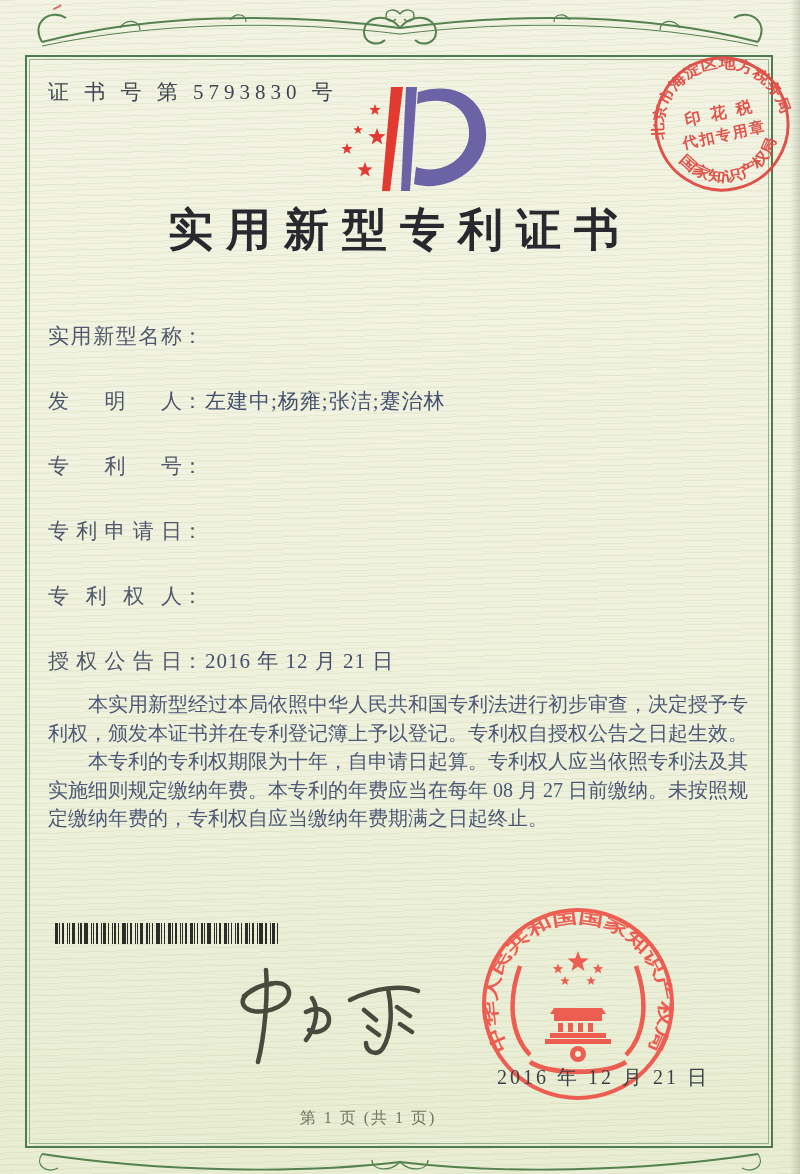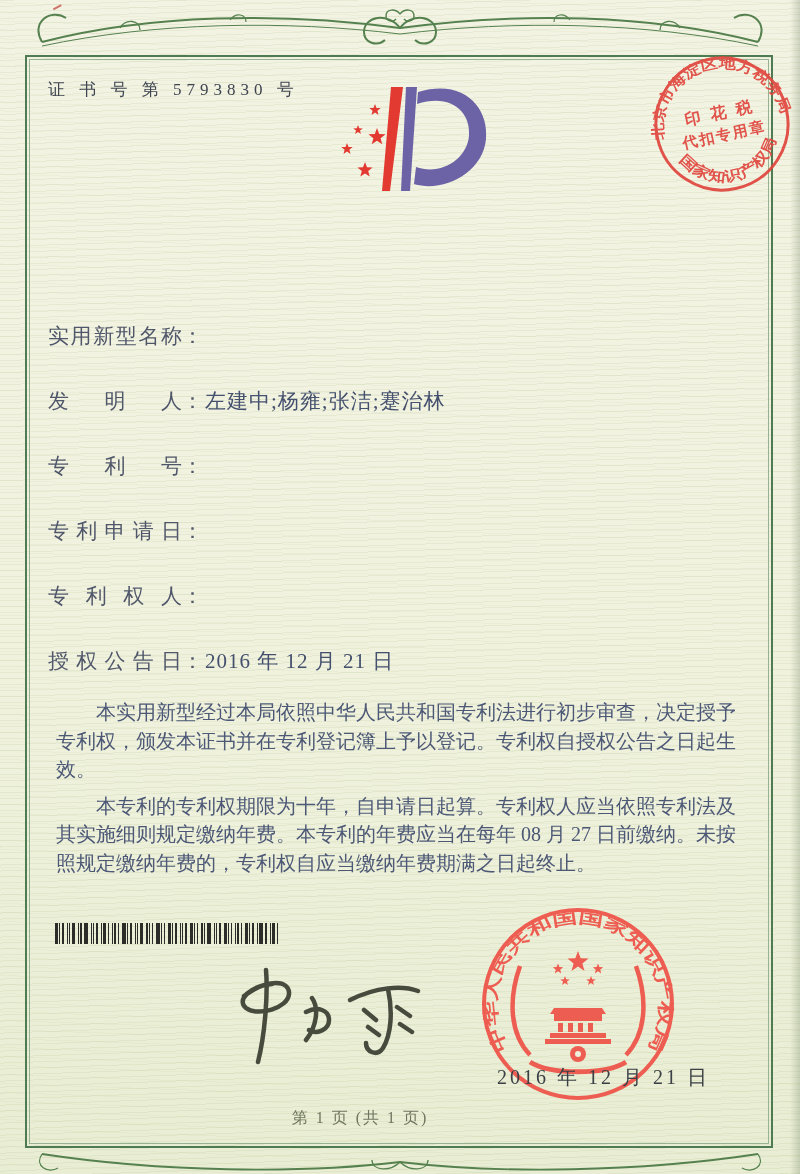--- a/index.html
+++ b/index.html
@@ -18,50 +18,50 @@
     border:2px solid #4e7b52;
     outline:1px solid #96b292;outline-offset:-5px;
     box-sizing:border-box;pointer-events:none;
   }
   .deco{position:absolute;left:0;}
   .deco.top{top:0;}
   .deco.bottom{top:1148px;}
   .red-speck{position:absolute;left:54px;top:6px;width:9px;height:5px;
     border-top:2px solid #c4534a;transform:rotate(-28deg);opacity:.8;}
 
-  .cert-number{position:absolute;left:48px;top:78px;font-size:17px;letter-spacing:5px;color:#3e4550;}
+  .cert-number{position:absolute;left:48px;top:78px;font-size:21px;letter-spacing:5px;color:#3e4550;}
 
   .logo{position:absolute;left:332px;top:60px;}
 
   .tax-stamp{position:absolute;left:642px;top:40px;transform:rotate(-12deg);opacity:.92;}
 
   .title{position:absolute;left:0;top:200px;width:100%;text-align:center;
     font-size:45px;font-weight:bold;letter-spacing:13px;color:#27292e;}
 
   .fields{position:absolute;left:48px;top:322px;width:700px;}
   .field{display:flex;align-items:baseline;height:65px;font-size:21px;color:#4c566c;}
   .field .lbl{display:inline-block;width:134px;text-align:justify;text-align-last:justify;color:#50576a;}
   .field .sep{margin:0 2px 0 0;color:#50576a;}
   .field .val{color:#44506e;letter-spacing:1px;}
 
   .body-text{position:absolute;left:48px;top:690px;width:704px;
     font-size:20px;line-height:28.5px;color:#4c5876;}
-  .body-text p{margin:8px;text-indent:2em;}
+  .body-text p{margin:0;text-indent:2em;}
 
   .barcode{position:absolute;left:55px;top:923px;width:238px;height:21px;
     display:flex;align-items:stretch;}
   .barcode .bar{background:#2c2c29;height:100%;}
 
   .issuer{position:absolute;left:62px;top:985px;font-size:21px;color:#2e3338;line-height:38px;letter-spacing:3px;}
   .signature{position:absolute;left:192px;top:962px;}
 
   .big-seal{position:absolute;left:476px;top:902px;opacity:.88;}
   .seal-date{position:absolute;left:497px;top:1064px;font-size:20px;letter-spacing:3px;color:#3b4046;z-index:5;}
 
-  .page-footer{position:absolute;left:0;top:1108px;width:720px;text-align:center;
+  .page-footer{position:absolute;left:8px;top:1108px;width:720px;text-align:center;
     font-size:16px;letter-spacing:2px;color:#70755f;}
 
   svg text{font-family:"Liberation Serif","DejaVu Serif",serif;}
 </style>
 </head>
 <body>
 
 <div class="page">
 
   <svg class="deco top" width="800" height="54" viewBox="0 0 800 54">
@@ -111,20 +111,21 @@
     <text font-size="14" fill="#e0463e" font-weight="bold">
       <textPath href="#tsTop" startOffset="50%" text-anchor="middle" textLength="186" lengthAdjust="spacingAndGlyphs">北京市海淀区地方税务局</textPath>
     </text>
     <text x="80" y="78" text-anchor="middle" font-size="16" fill="#e0463e" font-weight="bold" letter-spacing="3">印 花 税</text>
     <text x="80" y="100" text-anchor="middle" font-size="15" fill="#e0463e" font-weight="bold" letter-spacing="2">代扣专用章</text>
     <text font-size="14" fill="#e0463e" font-weight="bold">
       <textPath href="#tsBottom" startOffset="50%" text-anchor="middle" textLength="122" lengthAdjust="spacingAndGlyphs">国家知识产权局</textPath>
     </text>
   </svg>
 
+  <div class="title">实用新型专利证书</div>
 
   <div class="fields">
     <div class="field">
       <span class="lbl">实用新型名称</span>
         <span class="sep">：</span>
     </div>
     <div class="field">
       <span class="lbl">发明人</span>
         <span class="sep">：</span>
       <span class="val">左建中;杨雍;张洁;蹇治林</span>

